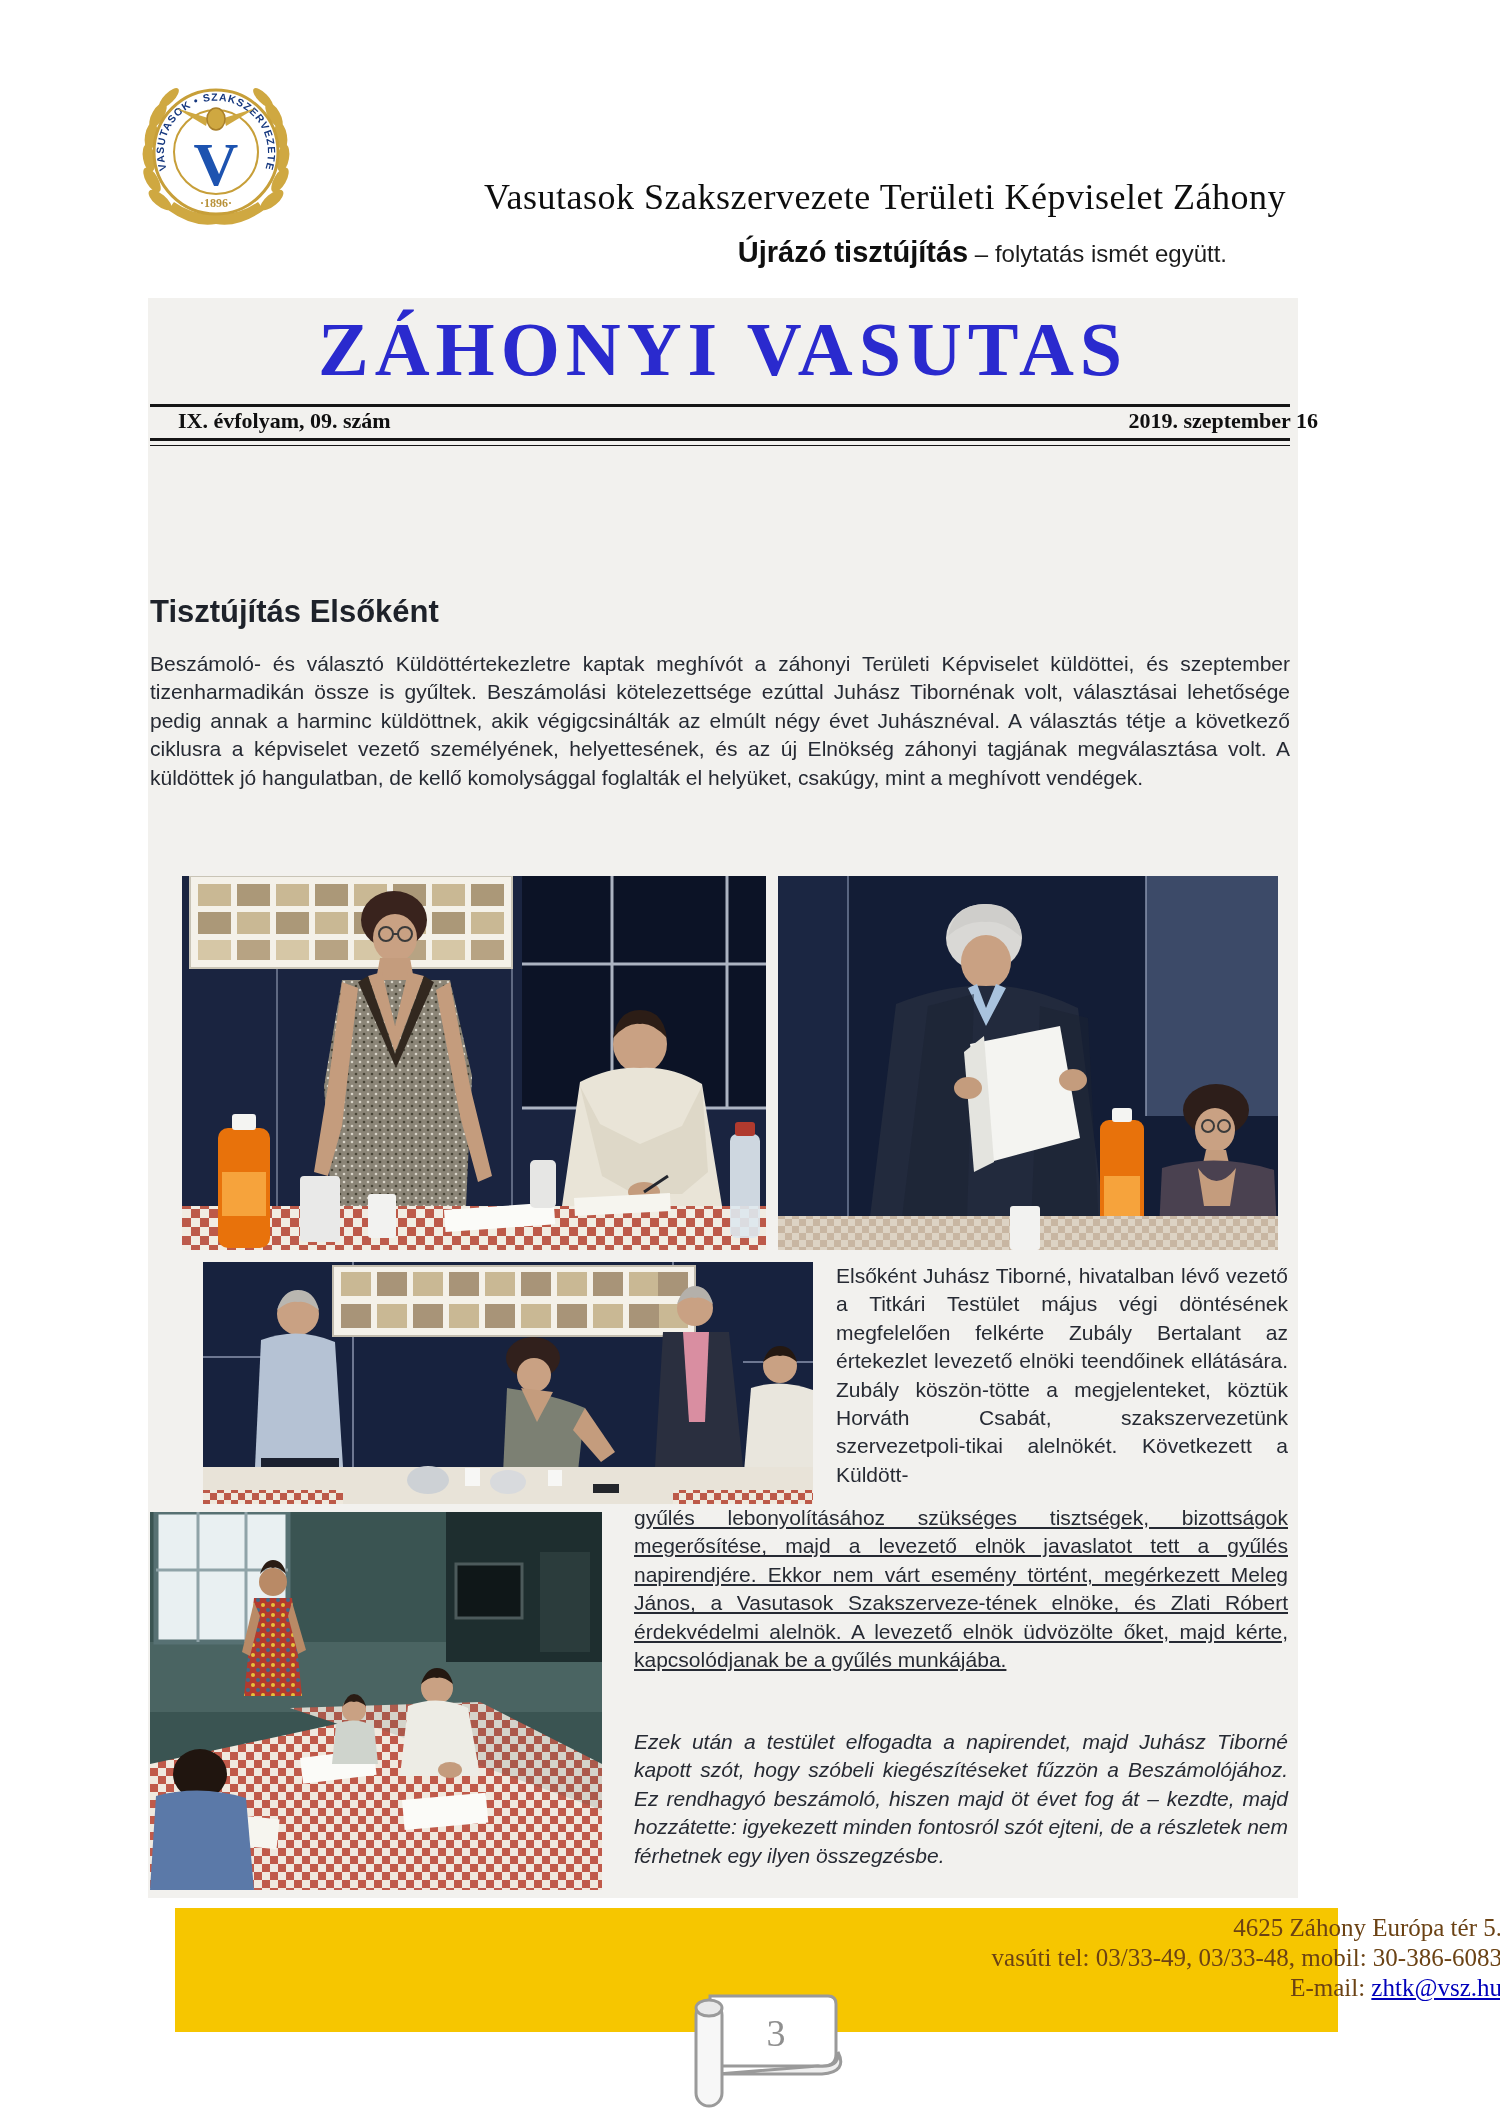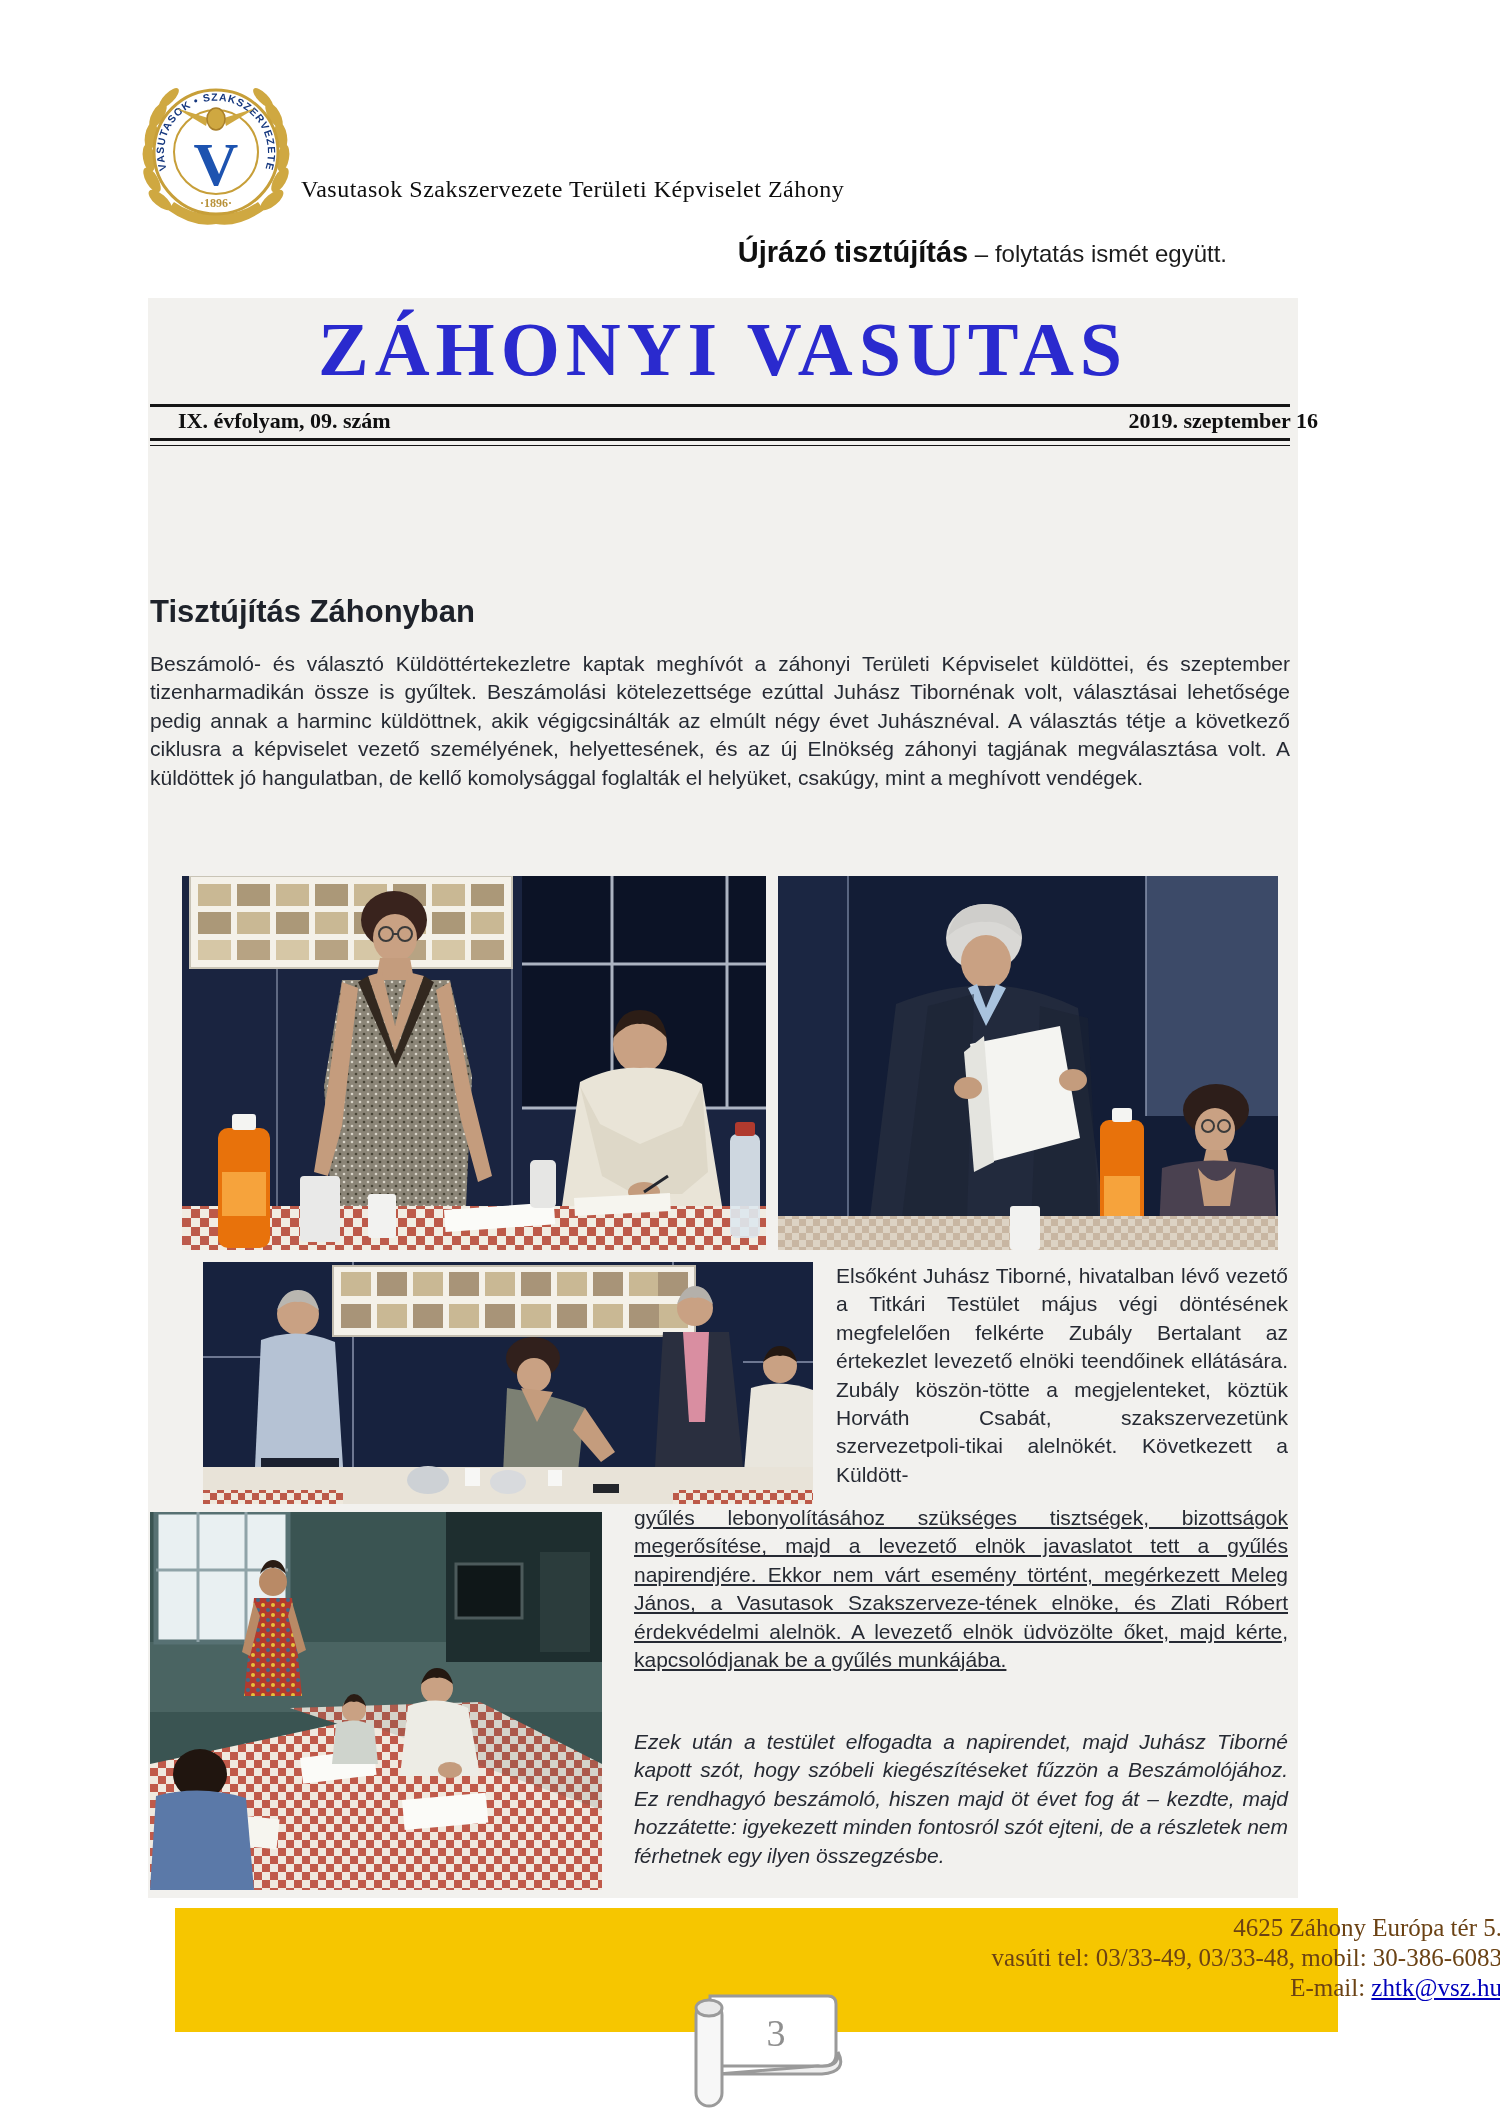--- a/index.html
+++ b/index.html
@@ -1,22 +1,22 @@
 <!DOCTYPE html>
 <html><head>
 <meta charset="utf-8">
 <style>
   html,body{margin:0;padding:0;background:#ffffff;}
   #page{position:relative;width:1500px;height:2120px;background:#ffffff;overflow:hidden;
         font-family:"Liberation Sans",sans-serif;color:#23262e;}
   .abs{position:absolute;}
 
   
-  #org-title{left:301px;top:176px;width:1000px;font-family:"Liberation Serif",serif;
-             font-size:24px;color:#0e0e0e;letter-spacing:.5px;white-space:nowrap;}
+  #org-title{left:286px;top:176px;width:1000px;font-family:"Liberation Serif",serif;
+             font-size:36px;color:#0e0e0e;letter-spacing:.5px;white-space:nowrap;text-align:right;}
   #intro-line{left:127px;top:236px;width:1100px;text-align:right;}
   #intro-line .b{font-weight:bold;font-size:29px;color:#101010;}
   #intro-line .r{font-size:24px;color:#1c1c1c;}
 
   
   #scan{left:148px;top:298px;width:1150px;height:1600px;background:#f2f1ee;}
   #masthead{left:160px;top:306px;width:1126px;text-align:center;
             font-family:"Liberation Serif",serif;font-weight:bold;
             font-size:76px;letter-spacing:6px;color:#2a2ace;white-space:nowrap;}
   .rule{left:150px;width:1140px;background:#151515;}
@@ -99,21 +99,21 @@
   <div class="abs" id="masthead">ZÁHONYI VASUTAS</div>
 
   <div class="abs rule" id="rule-top"></div>
   <div class="abs" id="issue-row">
     <span class="left">IX. évfolyam, 09. szám</span>
     <span class="right">2019. szeptember 16</span>
   </div>
   <div class="abs rule" id="rule-mid"></div>
   <div class="abs rule" id="rule-bot"></div>
 
-  <div class="abs" id="article-title">Tisztújítás Záhonyban</div>
+  <div class="abs" id="article-title">Tisztújítás Elsőként</div>
 
   <div class="abs body-text" id="para1">Beszámoló- és választó Küldöttértekezletre kaptak meghívót a záhonyi Területi Képviselet küldöttei, és szeptember tizenharmadikán össze is gyűltek. Beszámolási kötelezettsége ezúttal Juhász Tibornénak volt, választásai lehetősége pedig annak a harminc küldöttnek, akik végigcsinálták az elmúlt négy évet Juhásznéval. A választás tétje a következő ciklusra a képviselet vezető személyének, helyettesének, és az új Elnökség záhonyi tagjának megválasztása volt. A küldöttek jó hangulatban, de kellő komolysággal foglalták el helyüket, csakúgy, mint a meghívott vendégek.</div>
 
   <svg class="abs photo" style="left:182px;top:876px;" width="584" height="374" viewBox="0 0 584 374">
     <defs>
       <pattern id="gA" width="18" height="18" patternUnits="userSpaceOnUse">
         <rect width="18" height="18" fill="#f1ece2"></rect>
         <rect width="9" height="9" fill="#bd5a49"></rect>
         <rect x="9" y="9" width="9" height="9" fill="#bd5a49"></rect>
       </pattern>

